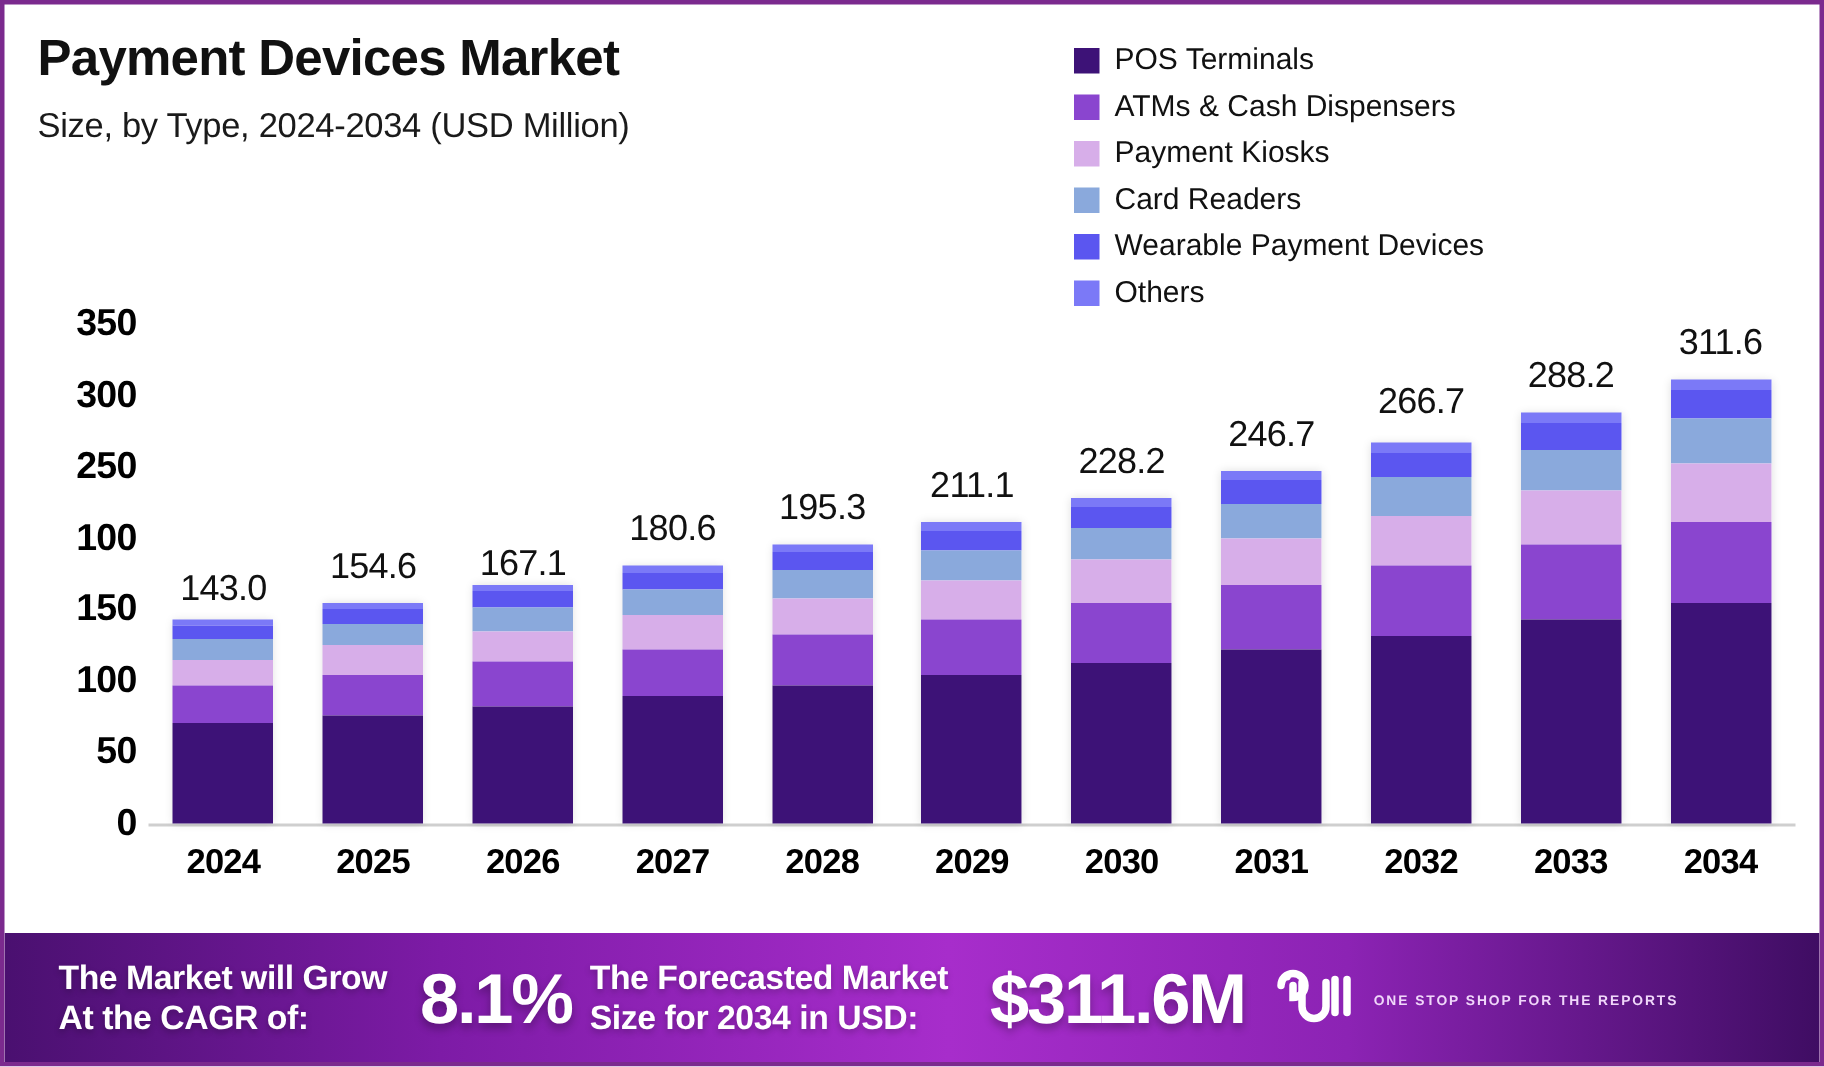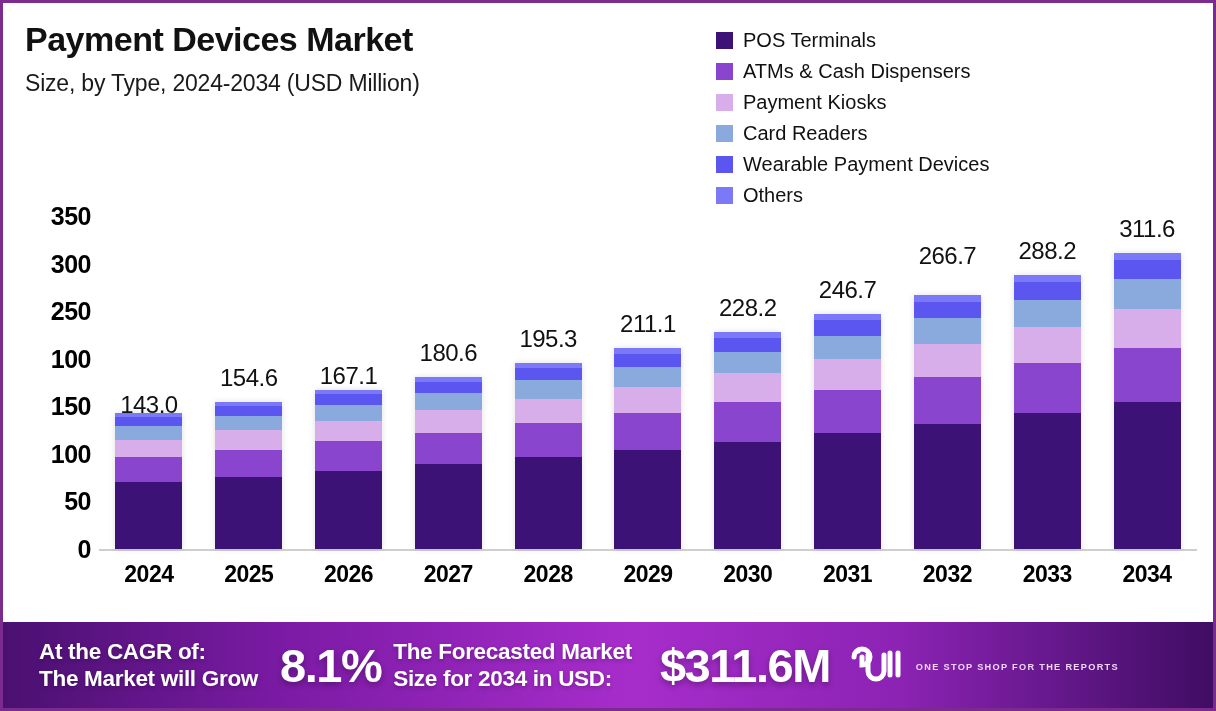--- a/index.html
+++ b/index.html
@@ -150,21 +150,21 @@
         <div class="ytick" style="top: 113.143px;">250</div>
         <div class="ytick" style="top: 160.714px;">100</div>
         <div class="ytick" style="top: 208.286px;">150</div>
         <div class="ytick" style="top: 255.857px;">100</div>
         <div class="ytick" style="top: 303.429px;">50</div>
         <div class="ytick" style="top: 351px;">0</div>
       </div>
     <div id="baseline"></div>
     <div id="bars">
         <div class="bar-group">
-          <div class="bar-total" style="bottom: 130px; margin-top: 20px;">143.0</div>
+          <div class="bar-total" style="bottom: 142px; margin-top: 20px;">143.0</div>
           <div class="bar-stack">
             <div class="seg" style="height: 66.6px; background: rgb(61, 18, 119);"></div>
             <div class="seg" style="height: 25.1177px; background: rgb(138, 69, 207);"></div>
             <div class="seg" style="height: 17.6966px; background: rgb(215, 174, 233);"></div>
             <div class="seg" style="height: 13.6054px; background: rgb(138, 169, 220);"></div>
             <div class="seg" style="height: 8.84829px; background: rgb(91, 86, 240);"></div>
             <div class="seg" style="height: 4.18629px; background: rgb(123, 121, 247);"></div>
           </div>
         </div>
         <div class="bar-group">
@@ -238,21 +238,21 @@
           <div class="bar-stack">
             <div class="seg" style="height: 116.074px; background: rgb(61, 18, 119);"></div>
             <div class="seg" style="height: 43.29px; background: rgb(138, 69, 207);"></div>
             <div class="seg" style="height: 30.5409px; background: rgb(215, 174, 233);"></div>
             <div class="seg" style="height: 23.5003px; background: rgb(138, 169, 220);"></div>
             <div class="seg" style="height: 15.2229px; background: rgb(91, 86, 240);"></div>
             <div class="seg" style="height: 6.08914px; background: rgb(123, 121, 247);"></div>
           </div>
         </div>
         <div class="bar-group">
-          <div class="bar-total" style="bottom: 279px; text-align: center;">266.7</div>
+          <div class="bar-total" style="bottom: 267px; text-align: center;">266.7</div>
           <div class="bar-stack">
             <div class="seg" style="height: 125.493px; background: rgb(61, 18, 119);"></div>
             <div class="seg" style="height: 46.8103px; background: rgb(138, 69, 207);"></div>
             <div class="seg" style="height: 33.0146px; background: rgb(215, 174, 233);"></div>
             <div class="seg" style="height: 25.4031px; background: rgb(138, 169, 220);"></div>
             <div class="seg" style="height: 16.4597px; background: rgb(91, 86, 240);"></div>
             <div class="seg" style="height: 6.56486px; background: rgb(123, 121, 247);"></div>
           </div>
         </div>
         <div class="bar-group">
@@ -289,22 +289,22 @@
       <div class="xtick">2029</div>
       <div class="xtick">2030</div>
       <div class="xtick">2031</div>
       <div class="xtick">2032</div>
       <div class="xtick">2033</div>
       <div class="xtick">2034</div>
     </div>
 
   <div id="banner">
     <div class="banner-text">
+      <div>The Market will Grow</div>
       <div>At the CAGR of:</div>
-      <div>The Market will Grow</div>
     </div>
     <div class="banner-big" id="cagr-value">8.1%</div>
     <div class="banner-text">
       <div>The Forecasted Market</div>
       <div>Size for 2034 in USD:</div>
     </div>
     <div class="banner-big" id="market-size-value">$311.6M</div>
     <div id="brand">
       <svg id="brand-mark" viewBox="0 0 56 44">
         <path d="M6 14 a8 8 0 1 1 8 8 v-8" fill="none" stroke="#ffffff" stroke-width="5" stroke-linecap="round"></path>

